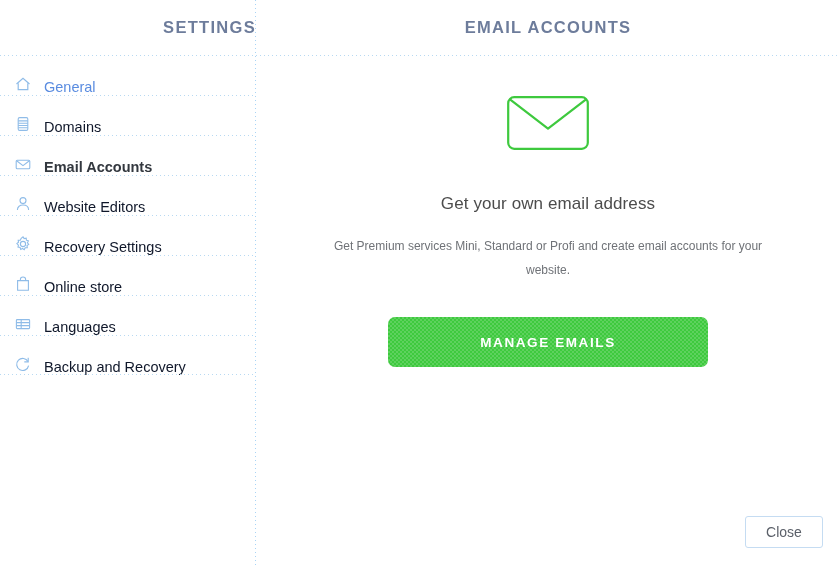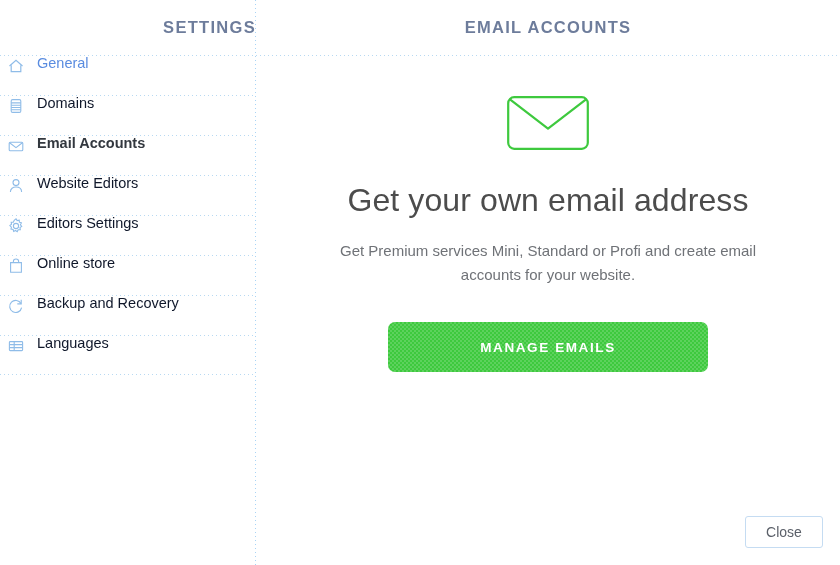--- a/index.html
+++ b/index.html
@@ -52,22 +52,22 @@
   }
   .sidebar-list {
     list-style: none;
     margin: 0;
     padding: 0;
   }
   .sidebar-item {
     position: relative;
     height: 40px;
     display: flex;
-    align-items: flex-start;
-    padding-left: 5px;
+    align-items: flex-end;
+    padding-left: 12px;
     cursor: pointer;
     background: #ffffff;
   }
   .sidebar-item::before {
     content: "";
     position: absolute;
     left: 0;
     top: 0;
     width: 256px;
     height: 1px;
@@ -133,30 +133,30 @@
 
   .empty-state {
     padding-top: 41px;
     text-align: center;
   }
   .envelope-wrap {
     display: flex;
     justify-content: center;
   }
   .empty-heading {
-    margin: 32px 0 0 0;
-    font-size: 32px;
+    margin: 44px 0 0 0;
+    font-size: 17px;
     font-weight: normal;
     color: #4c4c4c;
     letter-spacing: 0.1px;
   }
   .empty-sub {
     margin: 20px auto 0 auto;
     width: 470px;
-    font-size: 15px;
+    font-size: 12px;
     line-height: 24px;
     color: #6f7277;
   }
 
   .cta-button {
     display: block;
     margin: 35px auto 0 auto;
     width: 320px;
     height: 50px;
     border: none;
@@ -241,52 +241,52 @@
         <span class="si-label">Website Editors</span>
       </li>
 
       <li class="sidebar-item">
         <span class="si-icon">
           <svg width="18" height="18" viewBox="0 0 18 18" fill="none" stroke="#8fbce8" stroke-width="1.1">
             <circle cx="9" cy="9" r="2.6"></circle>
             <path d="M9 1.8 L10.1 3.6 L12.2 3.1 L12.4 5.2 L14.4 5.9 L13.4 7.8 L14.7 9.4 L13 10.6 L13.3 12.7 L11.2 12.7 L10.2 14.6 L8.5 13.5 L6.7 14.4 L6.1 12.4 L4 12.1 L4.4 10.1 L2.9 8.6 L4.5 7.3 L4.2 5.2 L6.3 5.2 L7.2 3.3 Z"></path>
           </svg>
         </span>
-        <span class="si-label">Editors Settings</span>
+        <span class="si-label">Recovery Settings</span>
       </li>
 
 
       <li class="sidebar-item">
         <span class="si-icon">
           <svg width="18" height="18" viewBox="0 0 18 18" fill="none" stroke="#8fbce8" stroke-width="1.1">
             <path d="M3.6 5.6 H14.4 V15.2 H3.6 Z"></path>
             <path d="M6.4 5.6 V4.2 C6.4 2.9 7.5 2 9 2 C10.5 2 11.6 2.9 11.6 4.2 V5.6"></path>
           </svg>
         </span>
         <span class="si-label">Online store</span>
+      </li>
+
+      <li class="sidebar-item">
+        <span class="si-icon">
+          <svg width="18" height="18" viewBox="0 0 18 18" fill="none" stroke="#8fbce8" stroke-width="1.1">
+            <rect x="2.4" y="4.6" width="13.2" height="9" rx="0.8"></rect>
+            <path d="M2.4 7.6 H15.6 M2.4 10.6 H15.6 M7.2 7.6 V13.6 M7.2 4.6 V7.6"></path>
+          </svg>
+        </span>
+        <span class="si-label">Languages</span>
       </li>
 
       <li class="sidebar-item">
         <span class="si-icon">
           <svg width="18" height="18" viewBox="0 0 18 18" fill="none" stroke="#8fbce8" stroke-width="1.15">
             <path d="M14 6.6 A6 6 0 1 0 14.6 10.6"></path>
             <path d="M14.2 2.8 L14.2 6.8 L10.3 6.8"></path>
           </svg>
         </span>
         <span class="si-label">Backup and Recovery</span>
-      </li>
-
-      <li class="sidebar-item">
-        <span class="si-icon">
-          <svg width="18" height="18" viewBox="0 0 18 18" fill="none" stroke="#8fbce8" stroke-width="1.1">
-            <rect x="2.4" y="4.6" width="13.2" height="9" rx="0.8"></rect>
-            <path d="M2.4 7.6 H15.6 M2.4 10.6 H15.6 M7.2 7.6 V13.6 M7.2 4.6 V7.6"></path>
-          </svg>
-        </span>
-        <span class="si-label">Languages</span>
       </li>
 
     </ul>
     <div class="sidebar-divider-vert"></div>
   </aside>
 
   <section class="main">
     <div class="main-title">EMAIL ACCOUNTS</div>
     <div class="main-divider"></div>
 

